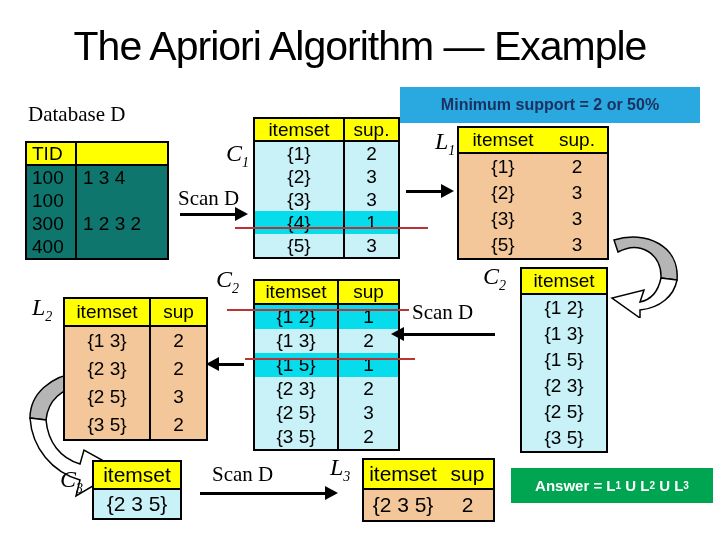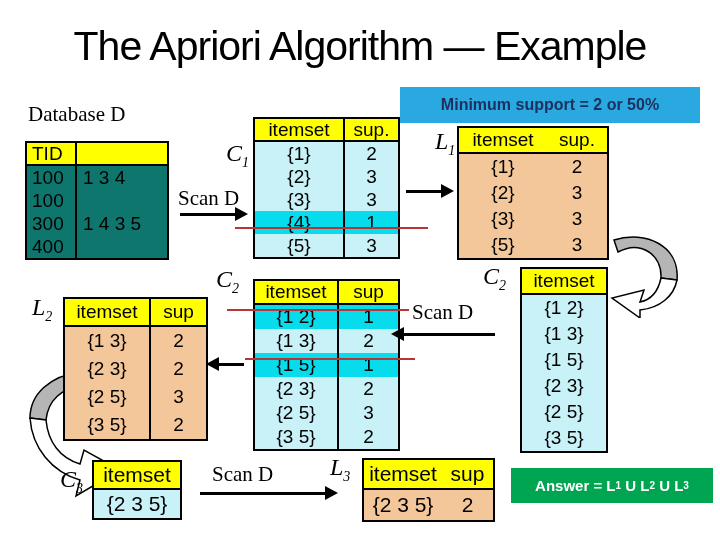--- a/index.html
+++ b/index.html
@@ -94,21 +94,21 @@
     </div>
     <div class="row">
       <div class="cell c-a divr">100</div>
       <div class="cell c-b">1 3 4</div>
     </div>
     <div class="row">
       <div class="cell c-a divr">100</div>
     </div>
     <div class="row">
       <div class="cell c-a divr">300</div>
-      <div class="cell c-b">1 4 3 5</div>
+      <div class="cell c-b">1 2 3 2</div>
     </div>
     <div class="row">
       <div class="cell c-a divr">400</div>
     </div>
   </div>
 
   <div class="slabel" style="left:178px;top:186px;">Scan D</div>
   <div class="arr r" style="left:180px;top:213px;width:56px;"></div>
 
   <div class="mlabel" style="left:226px;top:140px;font-style:italic;"><span>C</span><sub>1</sub></div>

